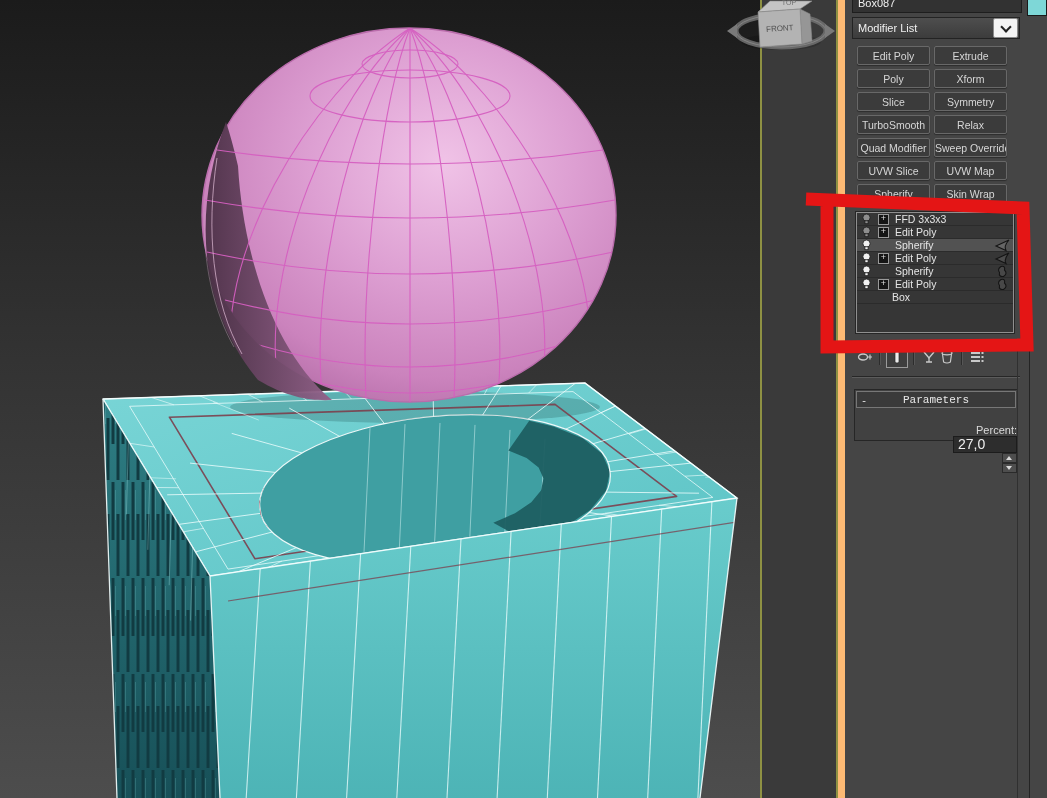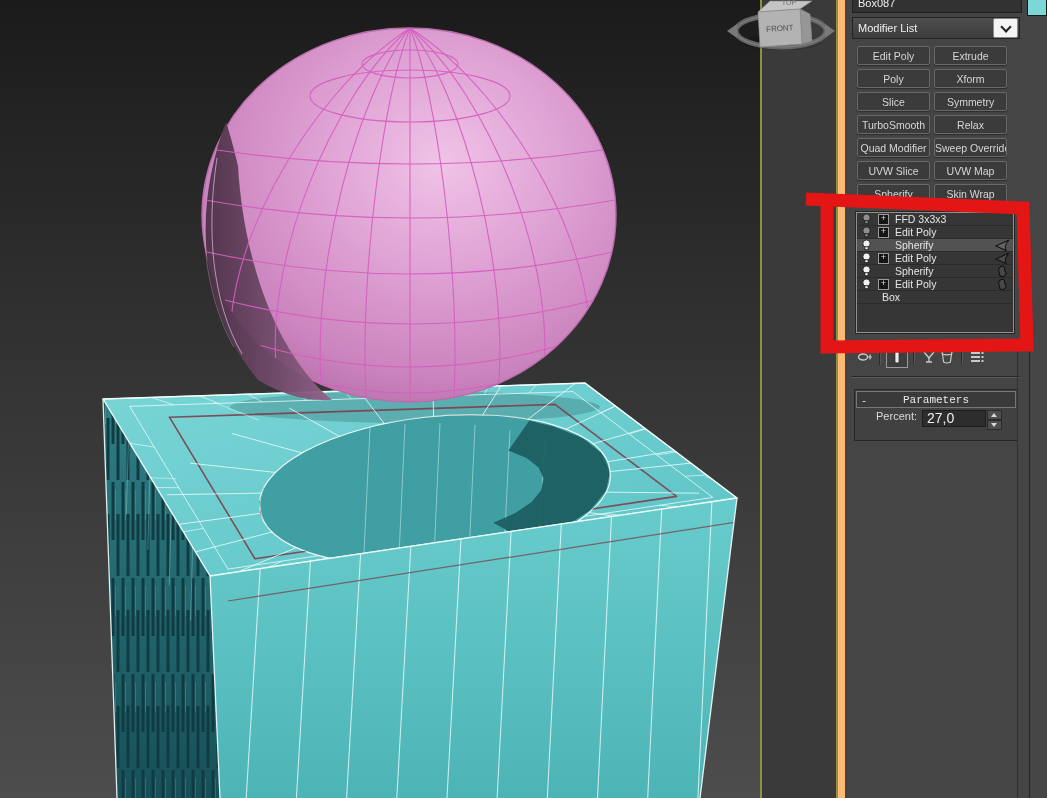--- a/index.html
+++ b/index.html
@@ -50,21 +50,21 @@
   .tico.active{border:1px solid #9a9a9a;background:#3e3e3e;width:20px;height:20px;}
   .tsep{width:1px;height:16px;background:#2c2c2c;border-right:1px solid #565656;margin:0 5px;}
   #groove{position:absolute;left:7px;top:376px;width:168px;height:1px;background:#272727;
           border-bottom:1px solid #5c5c5c;}
   #rollout{position:absolute;left:9px;top:389px;width:164px;height:52px;
            border:1px solid #262626;background:#414141;box-sizing:border-box;}
   #rollhdr{height:15px;margin:1px;background:#3a3a3a;border:1px solid #777;
            display:flex;align-items:center;font-size:11px;color:#e8e8e8;}
   #rollhdr .minus{width:14px;text-align:center;font-size:11px;}
   #rollhdr .title{flex:1;text-align:center;padding-right:14px;font-family:Liberation Mono, monospace;}
-  #prow{display:flex;align-items:flex-start;margin-top:2px;font-size:11px;color:#dadada;}
+  #prow{display:flex;align-items:flex-end;margin-top:16px;font-size:11px;color:#dadada;flex-direction:column;}
   #plabel{width:62px;text-align:right;}
   #pfield{width:58px;height:15px;background:#2d2d2d;border:1px solid #1c1c1c;color:#efefef;
           font-size:14px;line-height:15px;padding-left:4px;margin-left:5px;}
   #spin{display:flex;flex-direction:column;margin-left:1px;}
   .sbtn{width:13px;height:8px;background:#4e4e4e;border:1px solid #2a2a2a;position:relative;}
   .sbtn .tri{position:absolute;left:3px;width:0;height:0;border-left:3px solid transparent;
              border-right:3px solid transparent;}
   .sbtn.up .tri{top:2px;border-bottom:4px solid #d8d8d8;}
   .sbtn.dn .tri{top:2px;border-top:4px solid #d8d8d8;}
 </style>
@@ -326,21 +326,21 @@
               <rect x="3.9" y="7.8" width="3.2" height="2.9" fill="#f2f2f2" stroke="#1c1c1c" stroke-width="0.8"></rect>
             </svg></span>
           <span class="exp">+</span>
           <span class="slabel" style="">Edit Poly</span>
           <span class="ricon"><svg width="17" height="13" viewBox="0 0 17 13">
               <path d="M7 1.5 Q11.5 0.5 10.5 5 Q14 8.5 9.5 11.5 Q4.5 12 5.5 7.5 Q3 4 7 1.5 Z" fill="rgba(235,235,235,0.10)" stroke="#141414" stroke-width="1.1"></path>
             </svg></span>
         </div>
         <div class="srow">
           <span class="bulb"></span>
-          <span class="slabel" style="margin-left:10px;">Box</span>
+          <span class="slabel" style="margin-left:20px;">Box</span>
           <span class="ricon"></span>
         </div>
       </div>
 
     <div id="stacktools">
         <span class="tico">
           <svg width="16" height="16" viewBox="0 0 16 16">
             <ellipse cx="6" cy="8" rx="4.5" ry="3" fill="none" stroke="#c9c9c9" stroke-width="1.3"></ellipse>
             <path d="M10.5 8 L15 8 M13 5.5 L13 10.5" stroke="#c9c9c9" stroke-width="1.2"></path>
           </svg>

